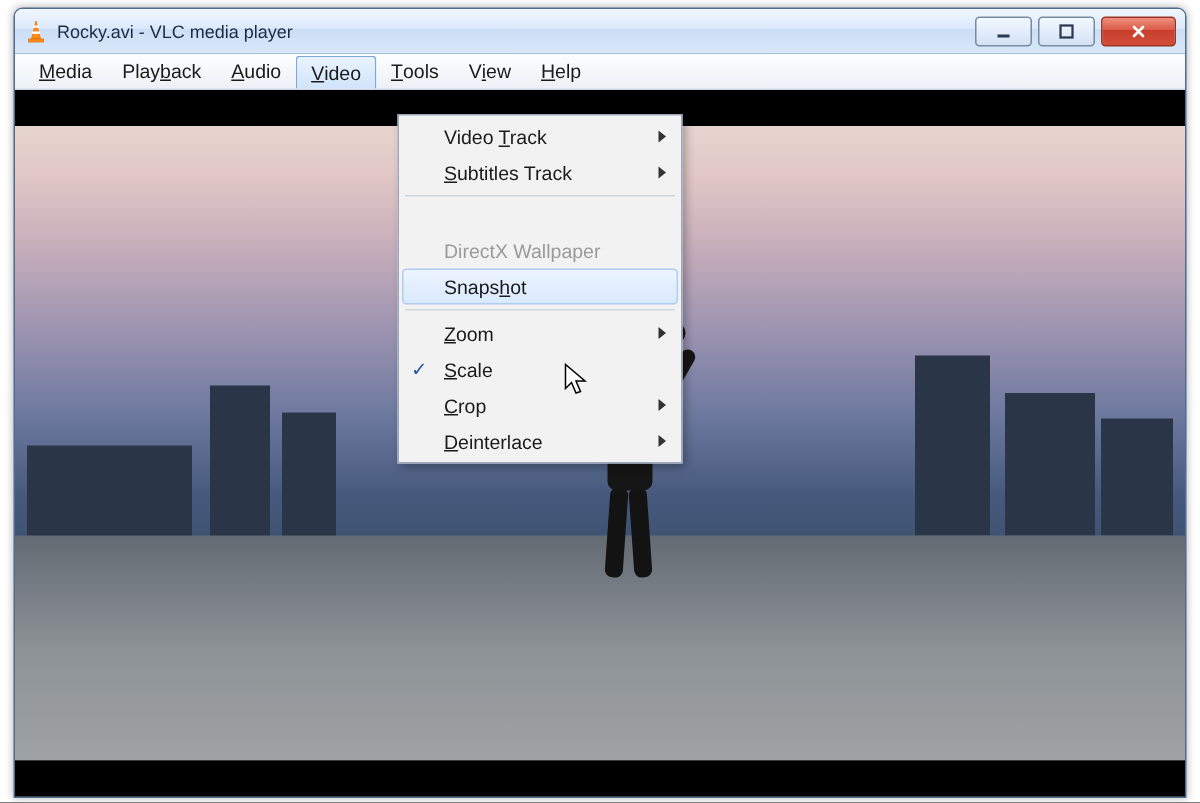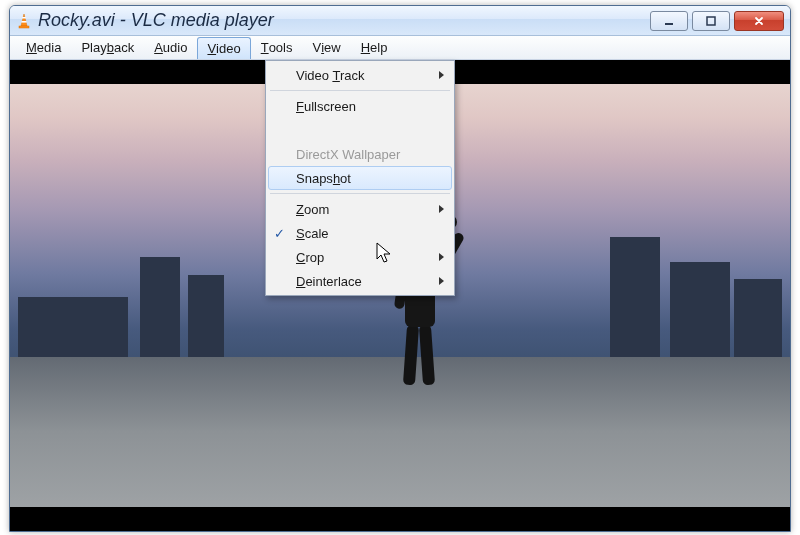--- a/index.html
+++ b/index.html
@@ -25,23 +25,22 @@
     padding: 0 6px;
     border-bottom: 1px solid #a8bfda;
   }
   .titlebar .app-icon {
     width: 16px; height: 16px; margin-right: 6px;
     position: relative;
   }
   .titlebar .title-text {
     flex: 1;
     color: #1b2b44;
-    font-size: 18px;
+    font-size: 12px;
     white-space: nowrap;
-    font-style: italic;
   }
   .win-controls { display: flex; gap: 4px; }
   .win-btn {
     width: 38px; height: 20px;
     border: 1px solid #7a8aa0;
     border-radius: 3px;
     background: linear-gradient(to bottom, #f3f8ff, #d4e2f5);
     display: flex; align-items: center; justify-content: center;
     color: #2b3a52;
   }
@@ -139,21 +138,21 @@
     background:#131313; border-radius:5px; transform:rotate(4deg);
   }
   .person .leg-r {
     position:absolute; left:48px; top:118px; width:12px; height:60px;
     background:#131313; border-radius:5px; transform:rotate(-4deg);
   }
 
   .dropdown {
     position: absolute;
     left: 255px;
-    top: 54px;
+    top: 70px;
     width: 190px;
     background: #f2f2f2;
     border: 1px solid #9aa7bb;
     box-shadow: 2px 3px 6px rgba(0,0,0,0.3);
     padding: 2px;
     z-index: 100;
   }
   .dropdown .dd-item {
     display: flex;
     align-items: center;
@@ -259,24 +258,25 @@
       </div>
     </div>
     <div class="letterbox-bottom"></div>
   </div>
 
   <div class="dropdown" id="dropdown">
       <div class="dd-item">
         <span>Video <span class="ul">T</span>rack</span>
         <span class="submenu-arrow"></span>
       </div>
+      <div class="dd-item">
+        <span><span class="ul">S</span>ubtitles Track</span>
+        <span class="submenu-arrow"></span>
+      </div>
       <div class="dd-sep"></div>
-      <div class="dd-item">
-        <span><span class="ul">F</span>ullscreen</span>
-      </div>
       <div class="dd-item disabled">
         <span>DirectX Wallpaper</span>
       </div>
       <div class="dd-item hover">
         <span>Snaps<span class="ul">h</span>ot</span>
       </div>
       <div class="dd-sep"></div>
       <div class="dd-item">
         <span><span class="ul">Z</span>oom</span>
         <span class="submenu-arrow"></span>

